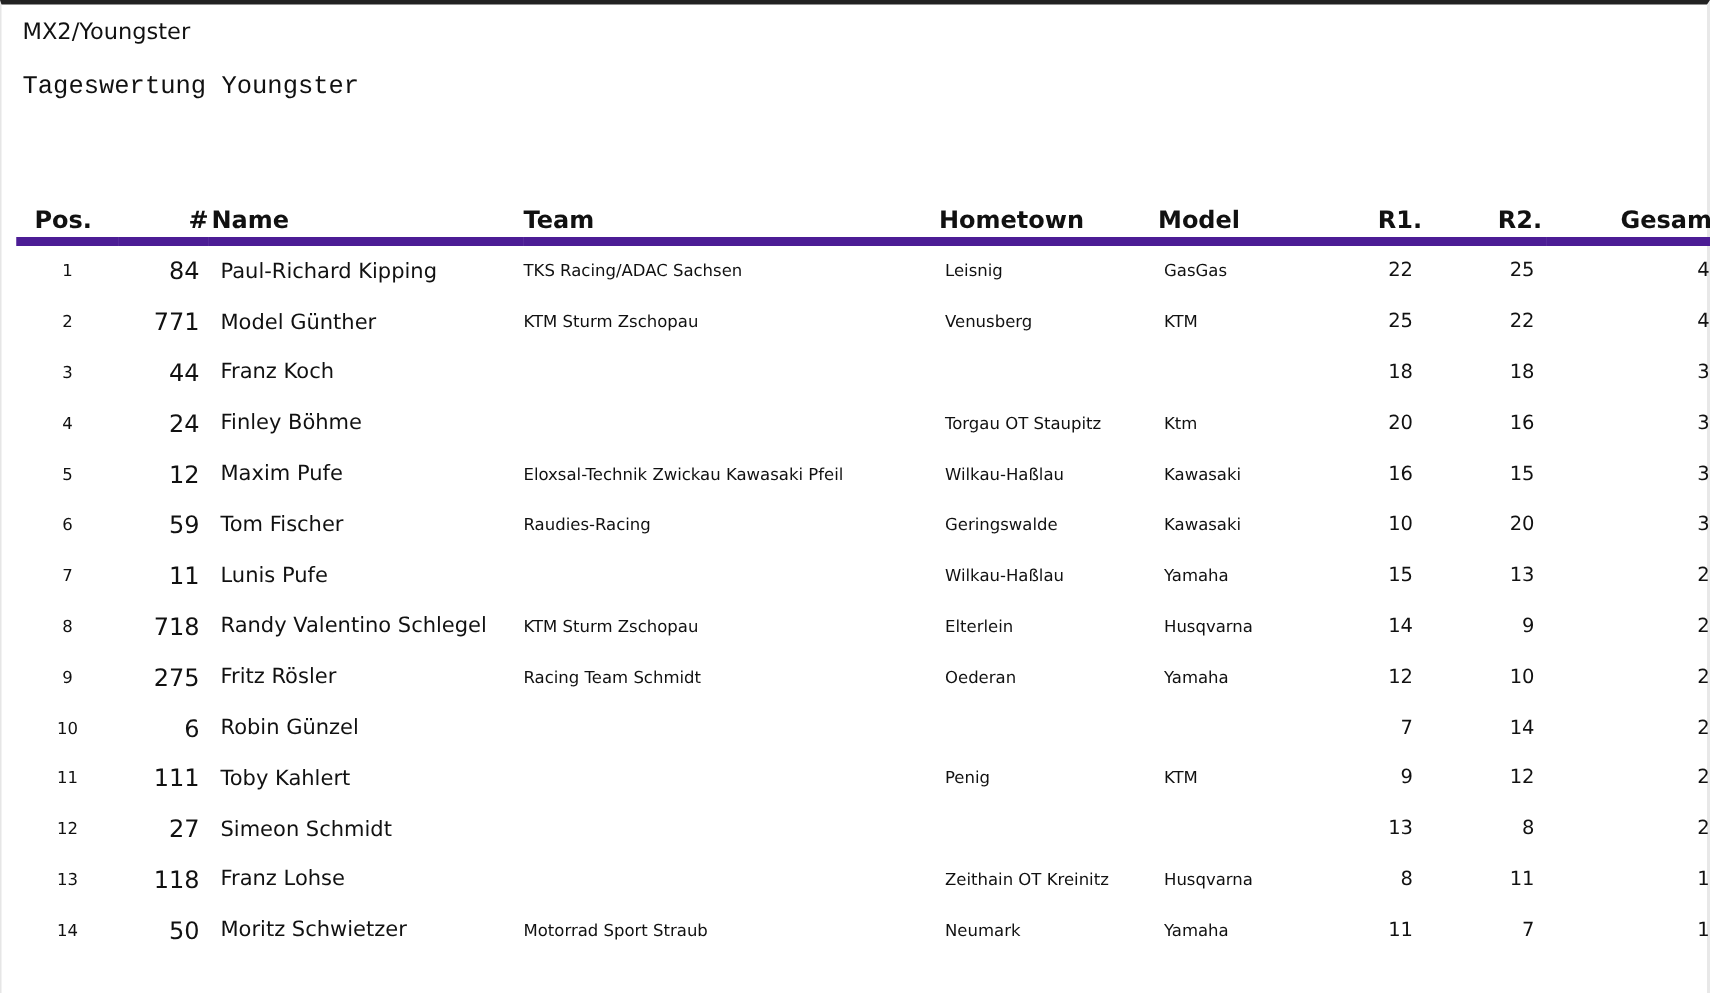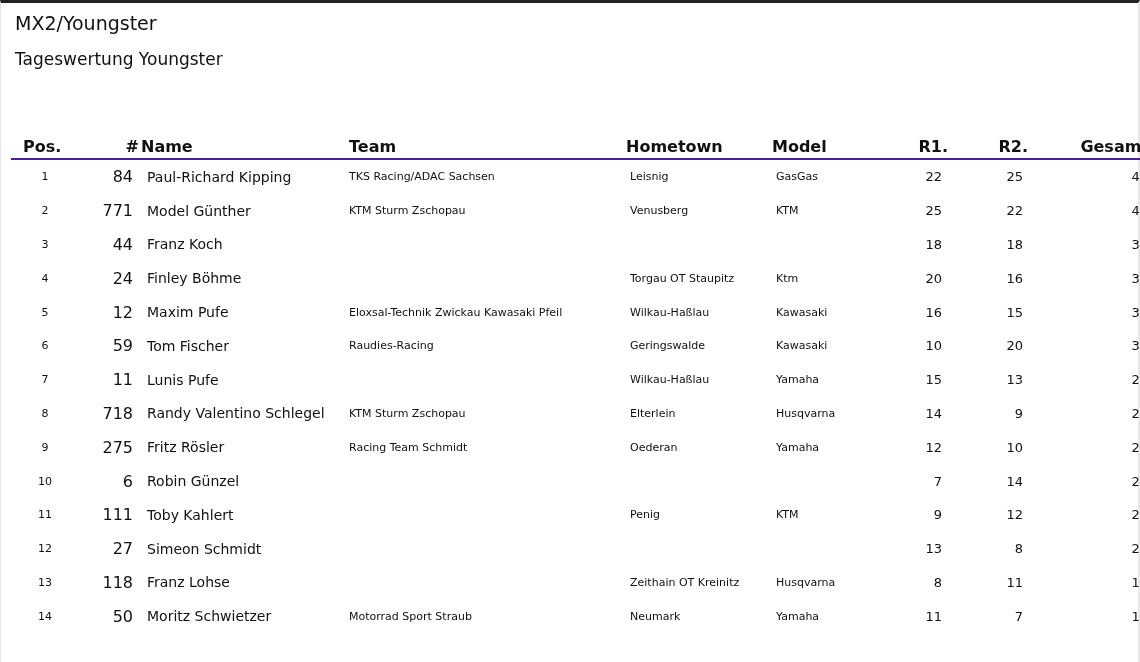--- a/index.html
+++ b/index.html
@@ -7,31 +7,31 @@
       width: 1140px; height: 662px; overflow: hidden; position: relative;
       font-family: "DejaVu Sans", sans-serif; color: #111;
     }
     .page {
       position: absolute; left: 0; top: 0; width: 1140px; height: 662px;
       border-top: 3px solid #222;
       border-left: 1px solid #e6e6e6;
       border-right: 2px solid #e8e8e8;
       box-sizing: border-box;
     }
-    .hdr-title { position: absolute; left: 14px; top: 9px; font-size: 19px; }
+    .hdr-title { position: absolute; left: 14px; top: 9px; font-size: 15px; }
     .hdr-loc { position: absolute; left: 716px; top: 9px; font-size: 17px; }
-    .hdr-sub { position: absolute; left: 14px; top: 46px; font-size: 17px; }
+    .hdr-sub { position: absolute; left: 14px; top: 46px; font-size: 17px; font-family: Liberation Mono, monospace; }
 
     table.results {
       position: absolute; left: 10px; top: 133px; width: 1121px;
       border-collapse: collapse; table-layout: fixed;
     }
     table.results th {
       font-weight: bold; font-size: 16px; padding: 0 0 2px 0; height: 20px;
-      border-bottom: 2px solid #4c1d95; white-space: nowrap; vertical-align: bottom;
+      border-bottom: 6px solid #4c1d95; white-space: nowrap; vertical-align: bottom;
     }
     table.results td {
       height: 33.8px; padding: 0; white-space: nowrap; vertical-align: middle;
       font-size: 11px;
     }
     .c-pos { width: 56px; text-align: center; }
     th.c-pos { text-align: left; padding-left: 12px !important; }
     .c-num { width: 60px; text-align: right; font-size: 16px !important; padding-right: 6px !important; }
     th.c-num { padding-right: 0 !important; }
     .c-name { width: 208px; text-align: left; padding-left: 8px !important; font-size: 14px !important; }

